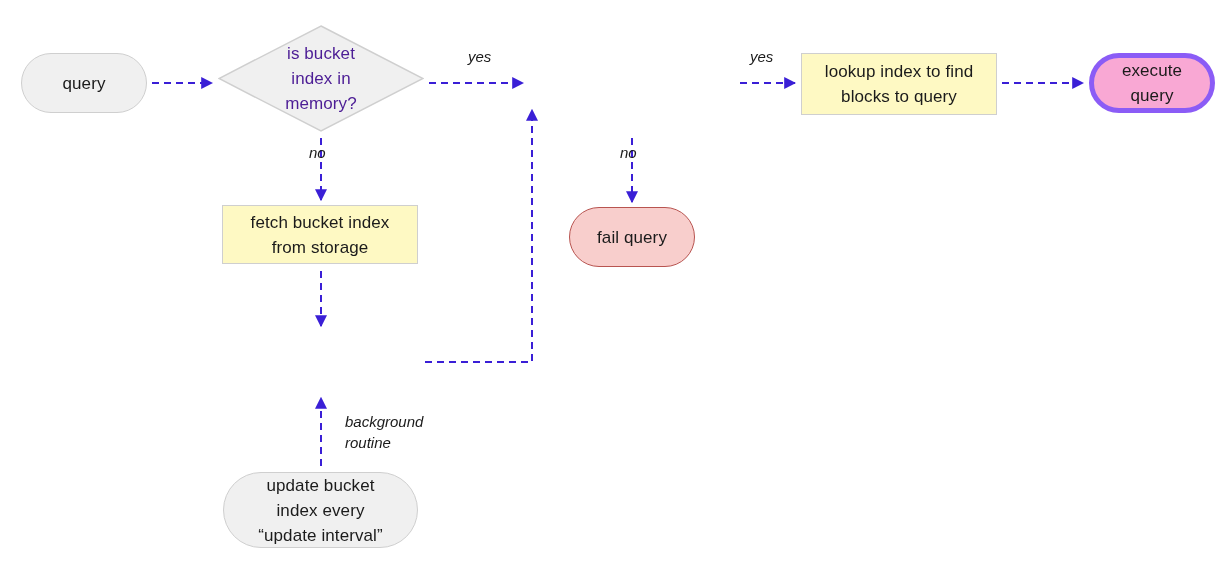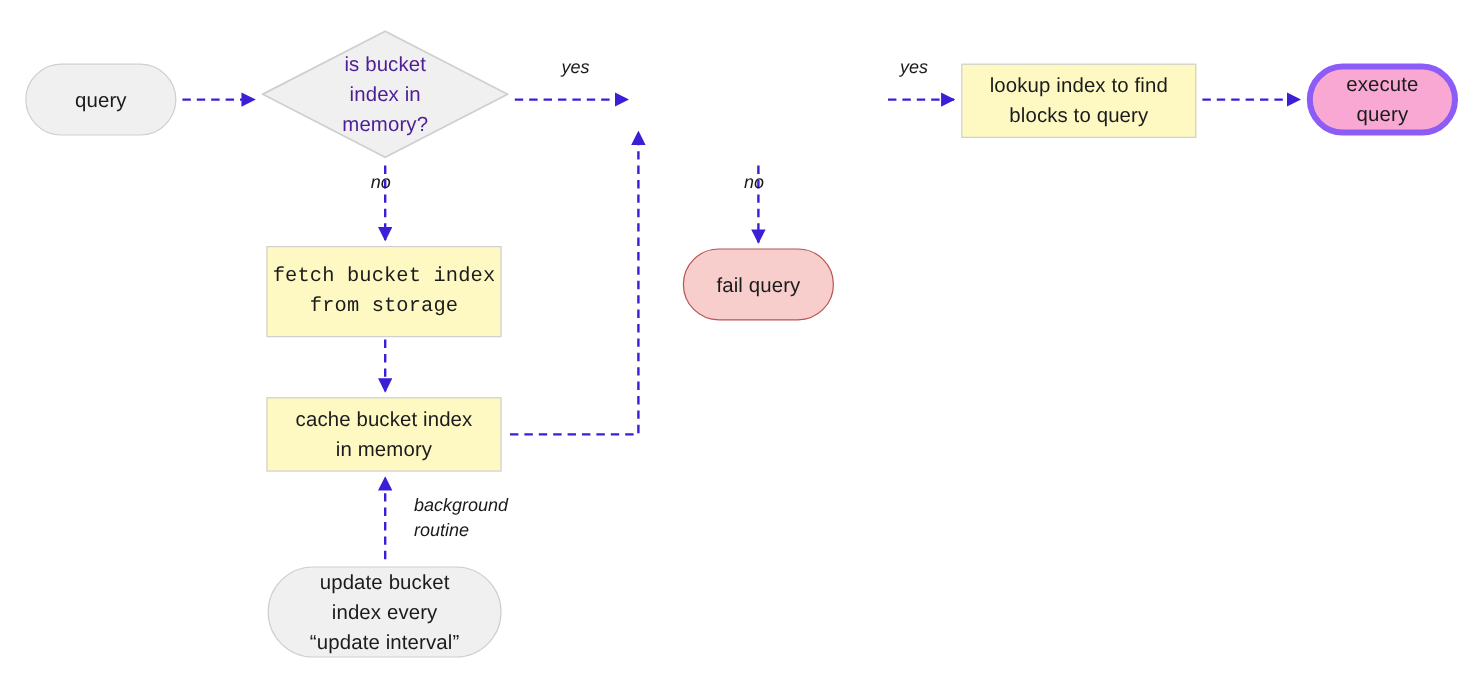--- a/index.html
+++ b/index.html
@@ -134,29 +134,25 @@
   <div class="node rect" style="left:801px; top:53px; width:196px; height:62px;">
     <span>lookup index to find
 blocks to query</span>
   </div>
 
   <div class="node pill-green" style="left:1089px; top:53px; width:126px; height:60px;">
     <span>execute
 query</span>
   </div>
 
-  <div class="node rect" style="left:222px; top:205px; width:196px; height:76px;font-family:Liberation Mono, monospace;">
+  <div class="node rect" style="left:222px; top:205px; width:196px; height:59px;">
     <span>fetch bucket index
 from storage</span>
   </div>
 
-  <div class="node rect" style="left:222px; top:331px; width:196px; height:62px;">
-    <span>cache bucket index
-in memory</span>
-  </div>
 
   <div class="node pill" style="left:223px; top:472px; width:195px; height:76px;">
     <span>update bucket
 index every
 “update interval”</span>
   </div>
 
   <div class="node pill-red" style="left:569px; top:207px; width:126px; height:60px;">
     <span>fail query</span>
   </div>

